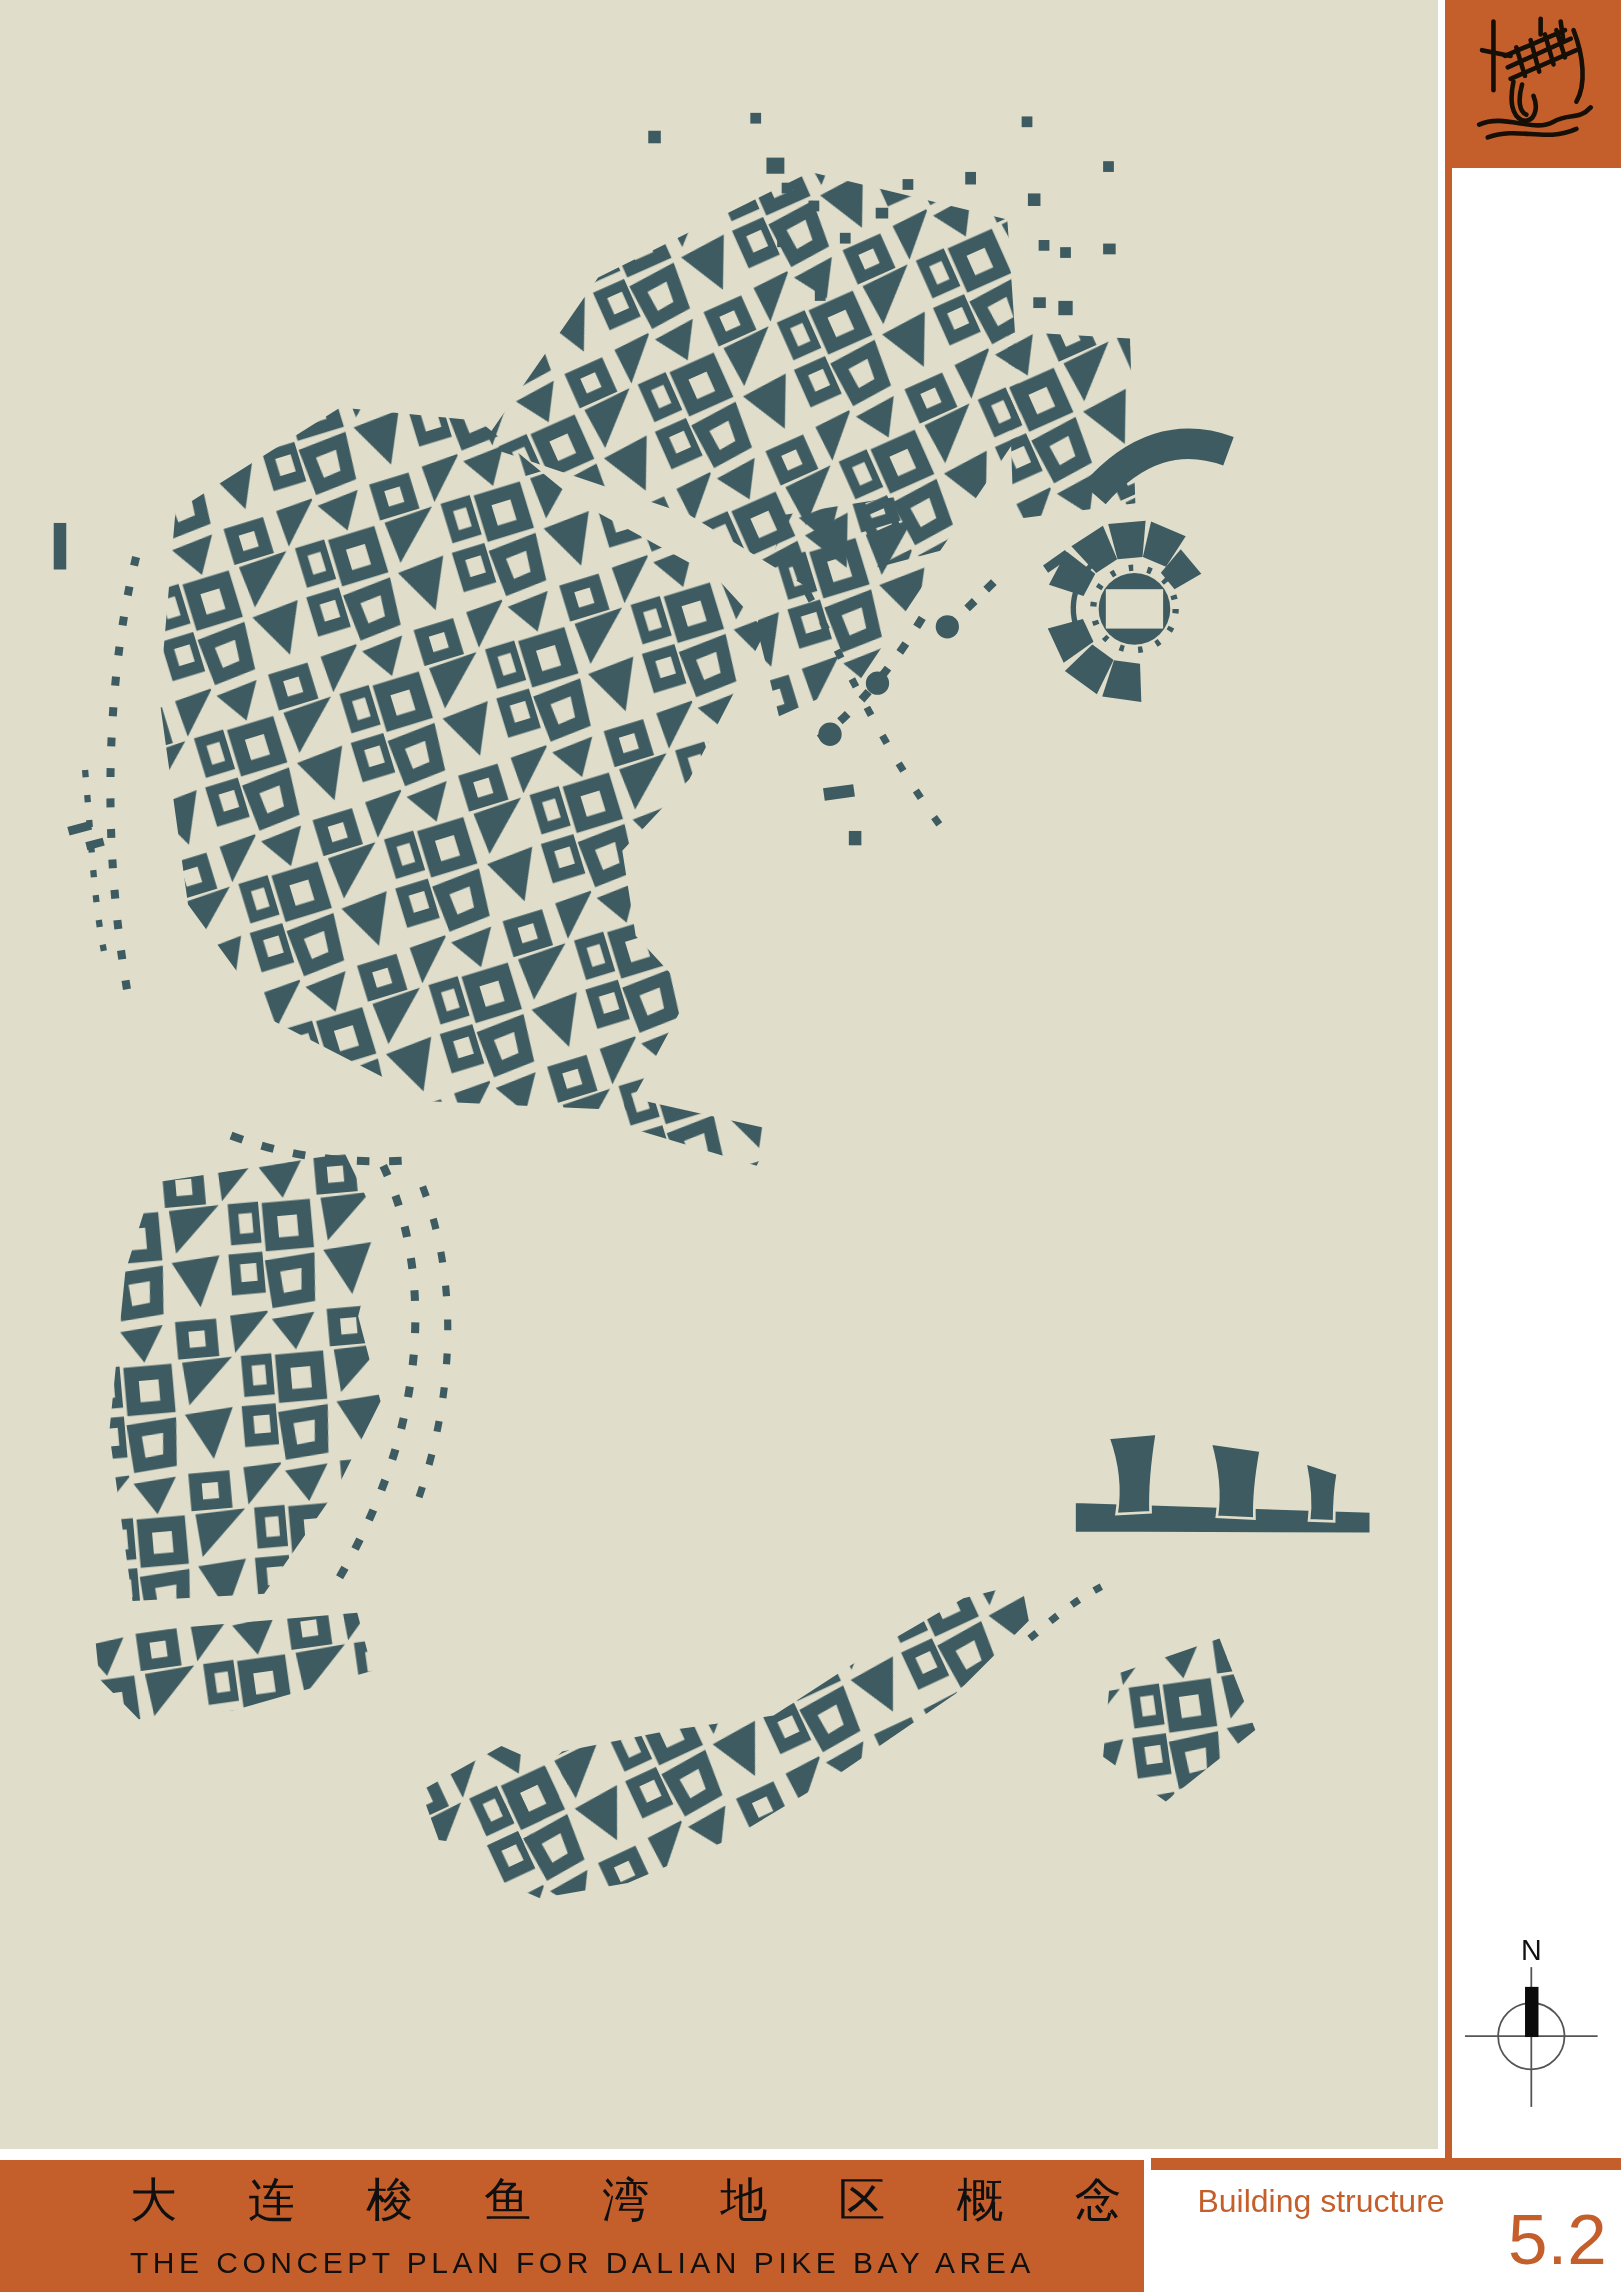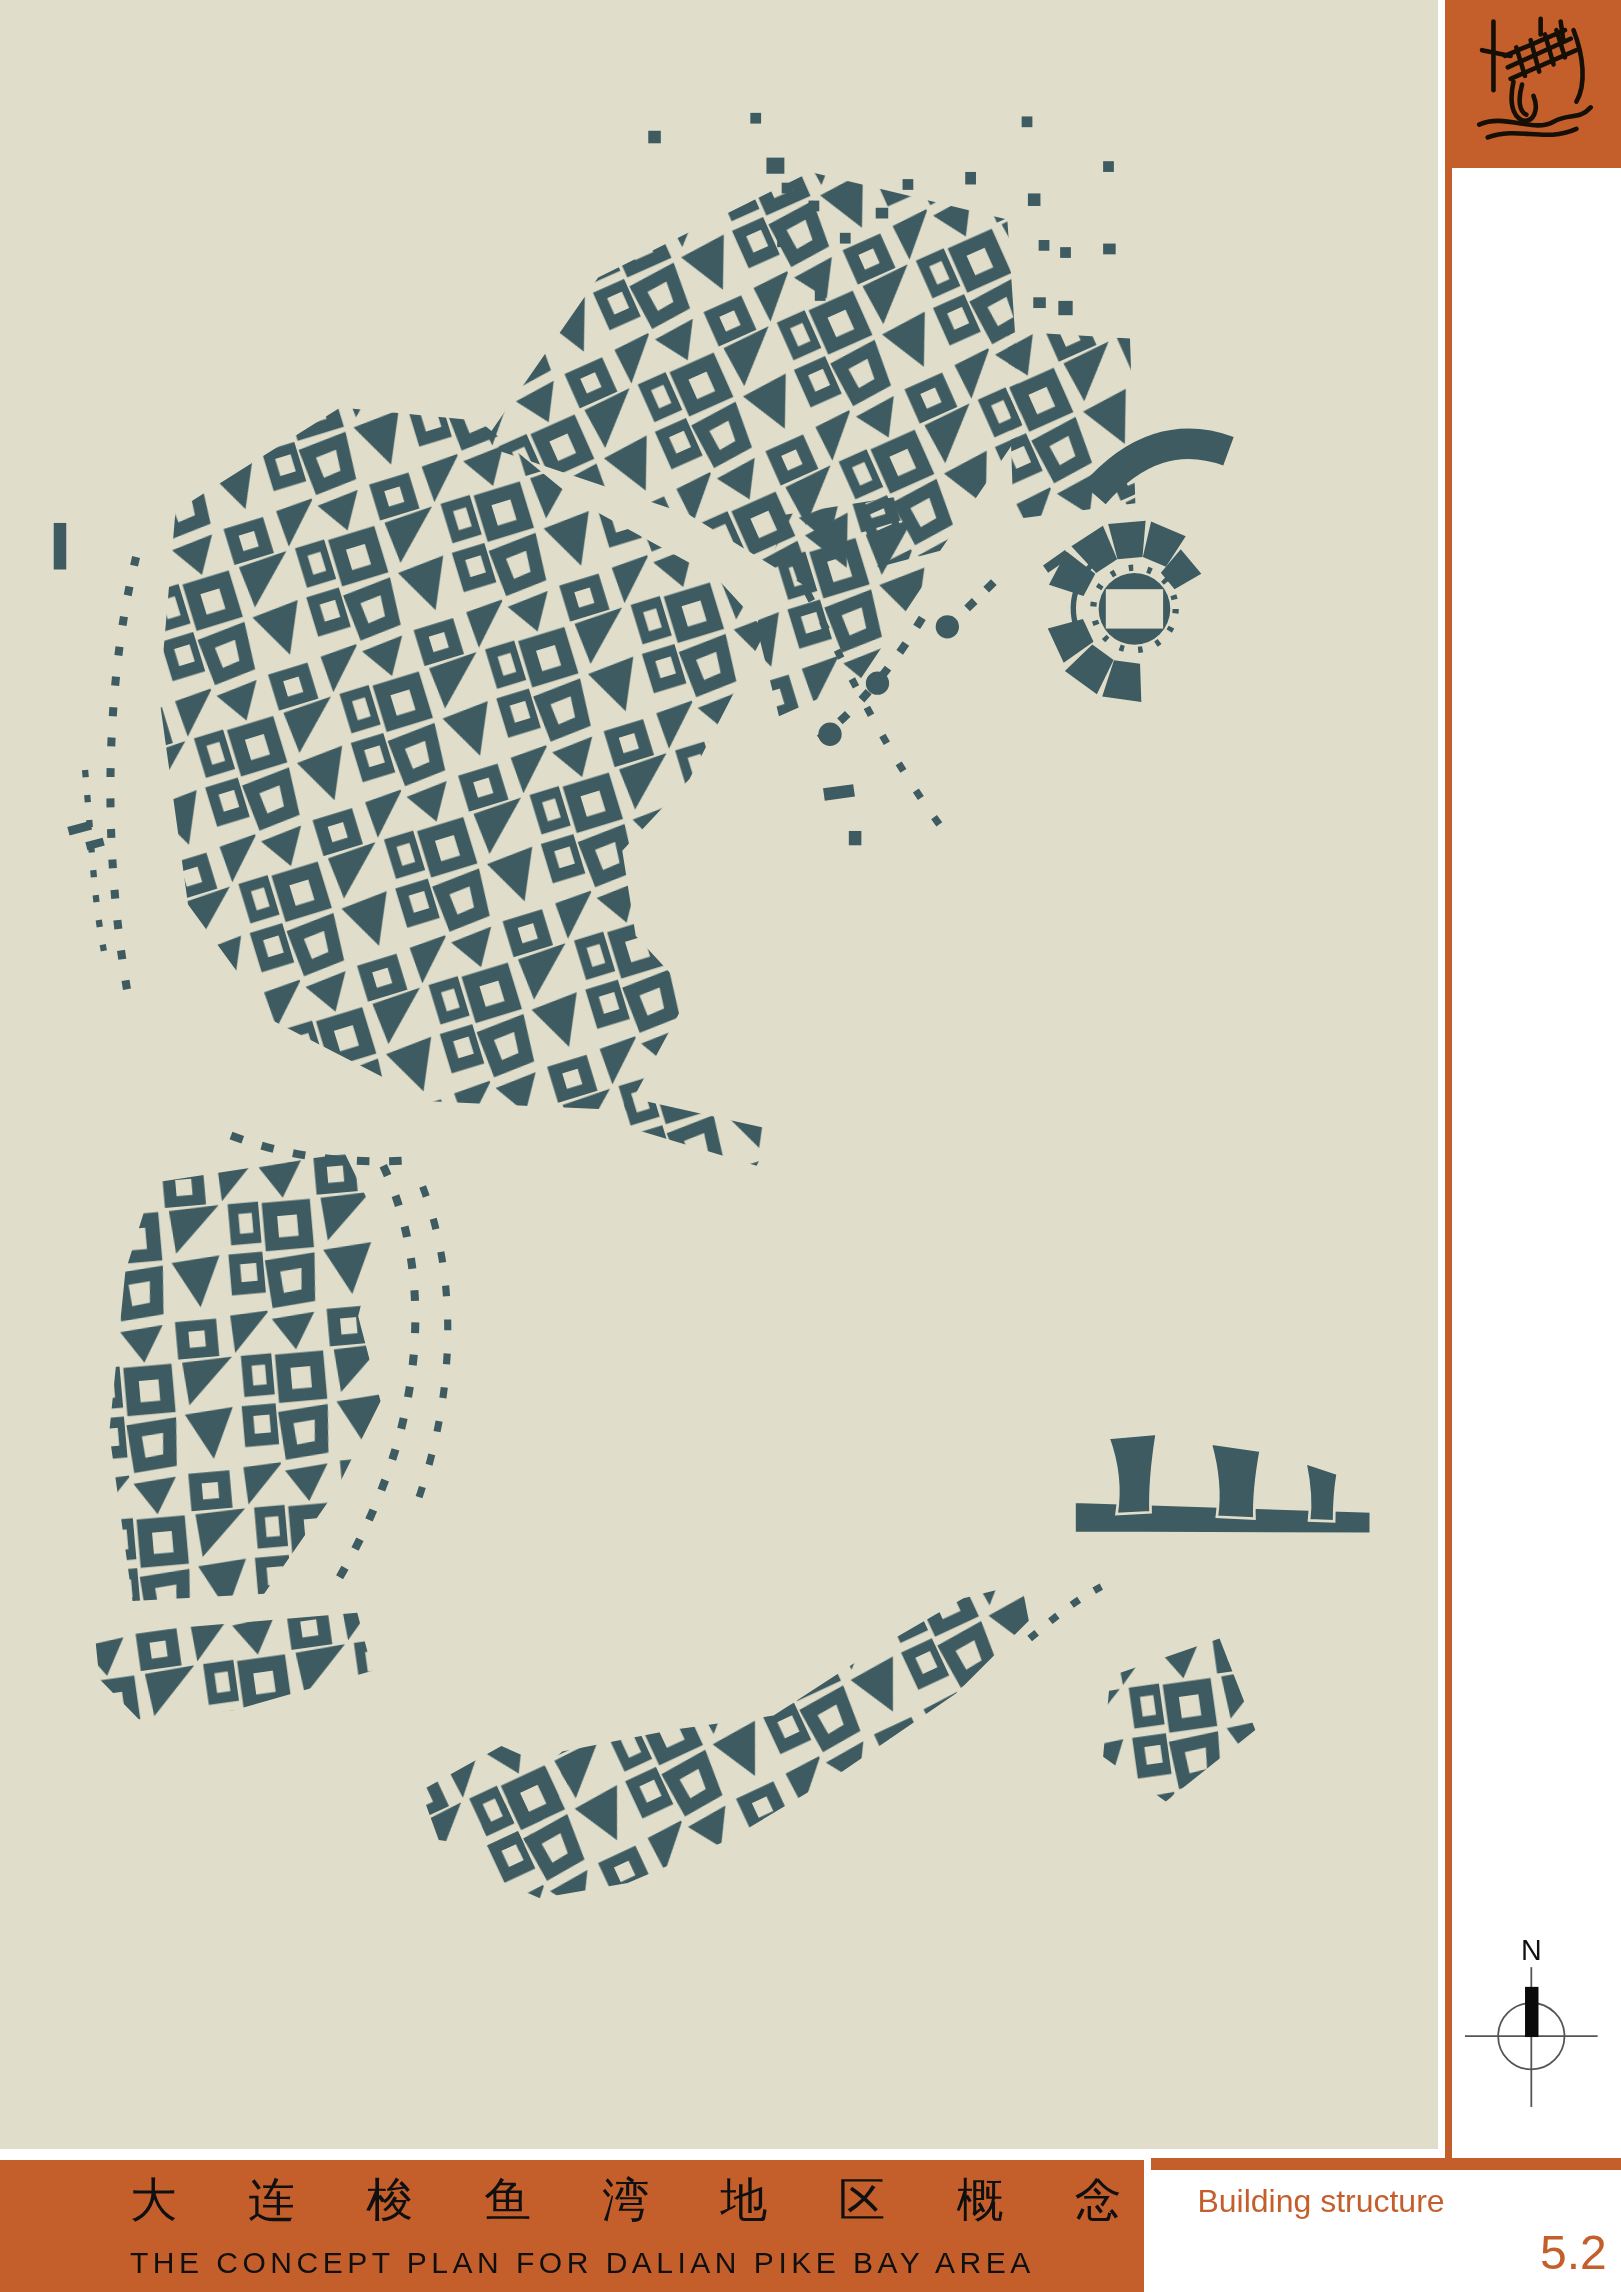--- a/index.html
+++ b/index.html
@@ -24,21 +24,21 @@
   }
   .title-en{
     position:absolute;left:130px;top:70px;font-size:30px;letter-spacing:4.5px;
     white-space:nowrap;font-weight:normal;margin-top:16px;
   }
   
   .sheet-box{left:1151px;top:2158px;width:470px;height:134px;background:#ffffff;border-top:12.5px solid #c45f2c;box-sizing:border-box;}
   .sheet-titles{position:absolute;left:0;top:12.5px;width:340px;text-align:center;color:#c45f2c;}
   .sheet-title-zh{font-size:41px;letter-spacing:5.4px;line-height:1.1;}
   .sheet-title-en{font-size:32px;margin-top:0;}
-  .sheet-number{position:absolute;right:14.3px;bottom:12.5px;font-size:48px;color:#c45f2c;}
+  .sheet-number{position:absolute;right:14.3px;bottom:12.5px;font-size:71px;color:#c45f2c;}
 </style>
 </head>
 <body>
 
 <div class="abs map-panel">
   <svg width="1438" height="2149" viewBox="0 0 1606 2400">
     <defs>
 
       <g id="tile">
         <path fill="#3d5b61" fill-rule="evenodd" d="M4,4 h54 v54 h-54 z M20,20 h22 v24 h-22 z"></path>

